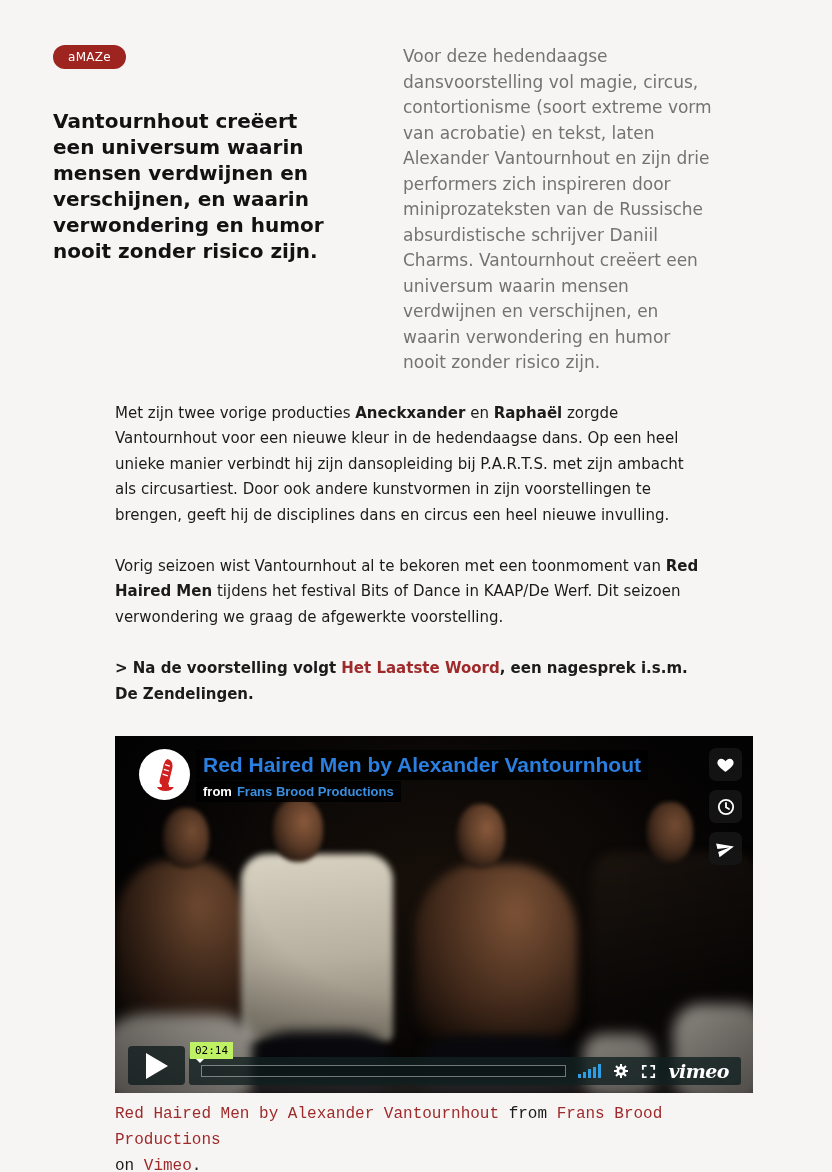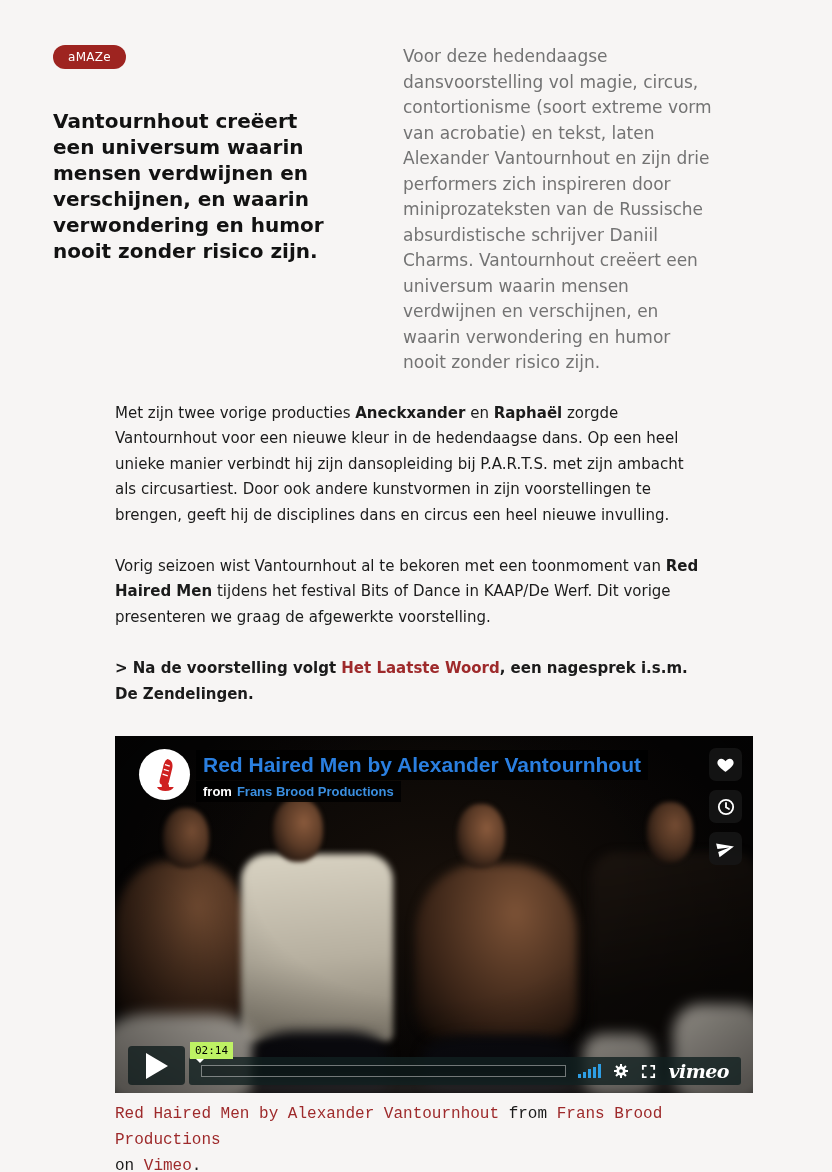--- a/index.html
+++ b/index.html
@@ -138,21 +138,21 @@
 <div class="page">
 
   <span class="badge">aMAZe</span>
 
   <h1 class="heading">Vantournhout creëert een universum waarin mensen verdwijnen en verschijnen, en waarin verwondering en humor nooit zonder risico zijn.</h1>
 
   <div class="lede">Voor deze hedendaagse dansvoorstelling vol magie, circus, contortionisme (soort extreme vorm van acrobatie) en tekst, laten Alexander Vantournhout en zijn drie performers zich inspireren door miniprozateksten van de Russische absurdistische schrijver Daniil Charms. Vantournhout creëert een universum waarin mensen verdwijnen en verschijnen, en waarin verwondering en humor nooit zonder risico zijn.</div>
 
   <div class="body-copy">
     <p><span>Met zijn twee vorige producties </span><span class="b">Aneckxander</span><span> en </span><span class="b">Raphaël</span><span> zorgde Vantournhout voor een nieuwe kleur in de hedendaagse dans. Op een heel unieke manier verbindt hij zijn dansopleiding bij P.A.R.T.S. met zijn ambacht als circusartiest. Door ook andere kunstvormen in zijn voorstellingen te brengen, geeft hij de disciplines dans en circus een heel nieuwe invulling.</span></p>
-    <p><span>Vorig seizoen wist Vantournhout al te bekoren met een toonmoment van </span><span class="b">Red Haired Men</span><span> tijdens het festival Bits of Dance in KAAP/De Werf. Dit vorige presenteren we graag de afgewerkte voorstelling.</span></p>
+    <p><span>Vorig seizoen wist Vantournhout al te bekoren met een toonmoment van </span><span class="b">Red Haired Men</span><span> tijdens het festival Bits of Dance in KAAP/De Werf. Dit seizoen verwondering we graag de afgewerkte voorstelling.</span></p>
     <p class="p3"><span>&gt; Na de voorstelling volgt </span><a class="redlink">Het Laatste Woord</a><span>, een nagesprek i.s.m. De Zendelingen.</span></p>
   </div>
 
   <div class="video">
     <div class="scene">
       <div class="glow"></div>
       <div class="torso-skin t1"></div>
       <div class="t2"></div>
       <div class="torso-skin t3"></div>
       <div class="t4"></div>

